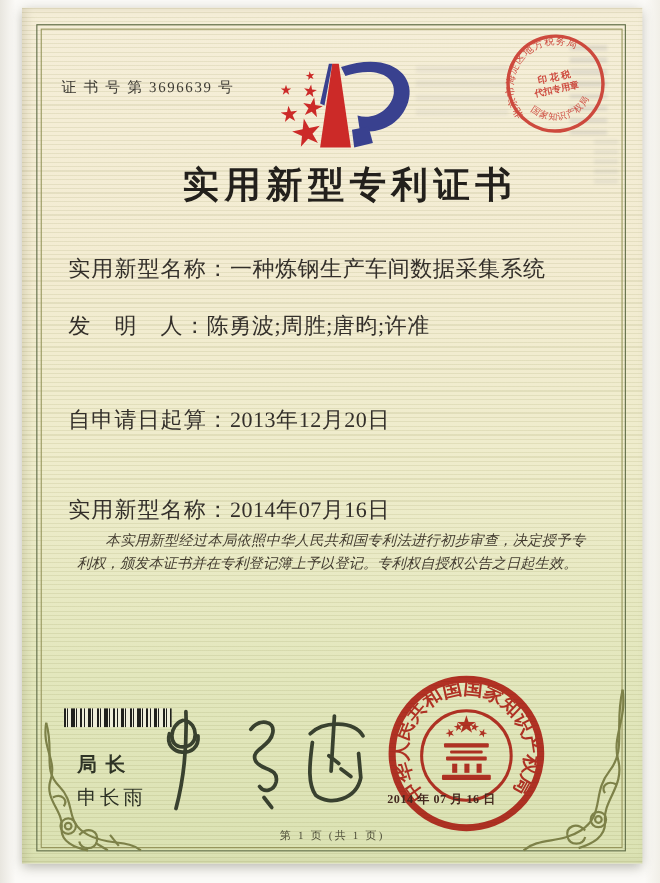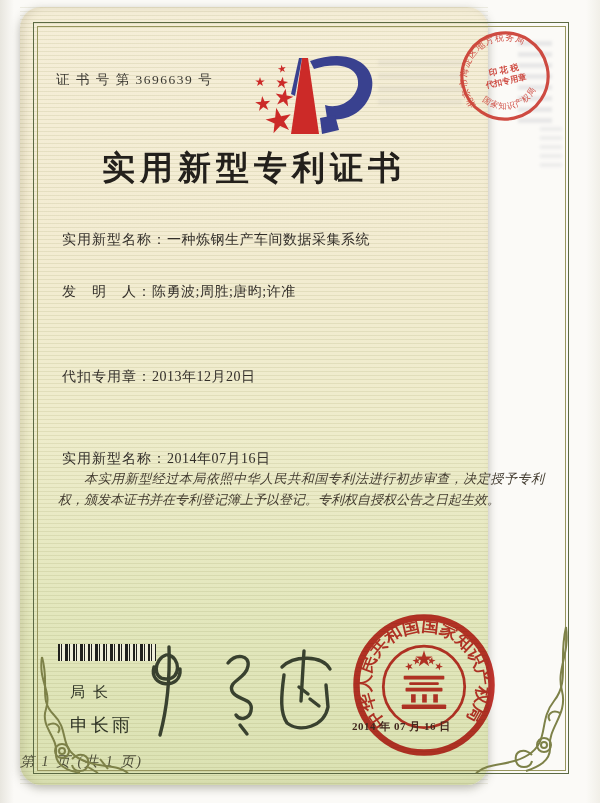--- a/index.html
+++ b/index.html
@@ -3,53 +3,52 @@
 <meta charset="utf-8">
 <style>
   html,body{margin:0;padding:0;}
   body{
     width:600px;height:803px;position:relative;overflow:hidden;
     background:#fbfaf7;
     font-family:"Liberation Serif","DejaVu Serif",serif;
   }
   .photo-edge{position:absolute;inset:0;background:linear-gradient(90deg,#e8e6df 0,#fbfaf7 14px,#fbfaf7 586px,#f1efe8 600px);}
   .page{
-    position:absolute;left:20px;top:7px;width:468px;height:778px;
+    position:absolute;left:20px;top:7px;width:564px;height:778px;
     background:linear-gradient(180deg,#f5eed8 0%,#f3ecd2 30%,#eeeccb 55%,#e3e7bd 78%,#dbe2b3 100%);
     box-shadow:0 3px 10px rgba(60,60,40,.35), inset 4px 0 8px rgba(120,110,80,.18);
-    border-radius:21px;
   }
   
   .guilloche{position:absolute;inset:0;pointer-events:none;
     background:repeating-linear-gradient(180deg,rgba(150,150,95,.14) 0 1px,rgba(0,0,0,0) 1px 4px);
     mix-blend-mode:multiply;}
   .frame{position:absolute;left:13px;top:15px;width:534px;height:750px;border:1.6px solid #5c6a44;}
   .frame-inner{position:absolute;inset:2.5px;border:1px solid #97965d;}
   .cert-no{position:absolute;left:36px;top:64px;font-size:13.5px;color:#3c3a33;letter-spacing:1.5px;}
   .logo{position:absolute;left:212px;top:30px;width:160px;height:112px;}
   .tax-stamp{position:absolute;left:438px;top:22px;width:94px;height:94px;transform:rotate(-12deg);opacity:.88;}
   .title{position:absolute;left:0;top:139px;width:100%;text-align:center;
-    font-size:33px;font-weight:700;color:#23201c;letter-spacing:5px;}
-  .field-row{position:absolute;left:42px;width:480px;font-size:14px;color:#332f2a;white-space:nowrap;}
+    font-size:33px;font-weight:700;color:#23201c;letter-spacing:5px;padding-left:16px;}
+  .field-row{position:absolute;left:42px;width:480px;font-size:20px;color:#332f2a;white-space:nowrap;}
   .field-row .lbl{letter-spacing:1px;}
   .field-row .val{letter-spacing:.5px;}
   .row0{top:224px}.row1{top:276px}.row2{top:320px}.row3{top:361px}.row4{top:402px}.row5{top:443px}
   .body-text{position:absolute;left:38px;top:461px;width:486px;
     font-size:13px;line-height:21px;color:#433c30;font-style:italic;text-align:justify;}
-  .body-text p{margin:0;text-indent:2em;}
+  .body-text p{margin:12px;text-indent:2em;}
   .barcode{position:absolute;left:38px;top:637px;width:98px;height:17px;
     background:repeating-linear-gradient(90deg,#20201d 0 2px,#efeeda 2px 3px,#20201d 3px 4px,#efeeda 4px 7px,#20201d 7px 10px,#efeeda 10px 11px,#20201d 11px 12px,#efeeda 12px 15px);}
-  .officer-title{position:absolute;left:50px;top:676px;font-size:15px;color:#2f3426;letter-spacing:8px;}
+  .officer-title{position:absolute;left:50px;top:676px;font-size:18px;color:#2f3426;letter-spacing:8px;font-weight:bold;}
   .officer-name{position:absolute;left:50px;top:706px;font-size:18px;color:#2f3426;letter-spacing:3px;}
   .signature{position:absolute;left:112px;top:636px;width:215px;height:102px;}
   .big-seal{position:absolute;left:330px;top:604px;width:148px;height:148px;opacity:.92;mix-blend-mode:multiply;}
   .seal-date{position:absolute;left:332px;top:712px;width:130px;font-size:11px;font-weight:700;
     color:#43291f;letter-spacing:.5px;text-align:left;}
-  .footer{position:absolute;left:0;top:746px;width:100%;text-align:left;
-    font-size:14px;color:#4d4d38;letter-spacing:2px;font-style:italic;}
+  .footer{position:absolute;left:0;top:746px;width:100%;text-align:center;
+    font-size:10px;color:#4d4d38;letter-spacing:2px;}
   .flourish-bl{position:absolute;left:8px;top:648px;width:104px;height:122px;}
   .flourish-br{position:absolute;left:452px;top:618px;width:104px;height:152px;transform:scaleX(-1);}
   .bleed{position:absolute;pointer-events:none;filter:blur(1.6px);opacity:.5;}
   .bleed-a{left:498px;top:30px;width:34px;height:86px;
     background:repeating-linear-gradient(0deg,rgba(110,115,135,.28) 0 5px,rgba(0,0,0,0) 5px 11px);}
   .bleed-b{left:358px;top:52px;width:84px;height:46px;
     background:repeating-linear-gradient(0deg,rgba(120,120,140,.16) 0 6px,rgba(0,0,0,0) 6px 13px);}
   .bleed-c{left:520px;top:120px;width:22px;height:40px;
     background:repeating-linear-gradient(0deg,rgba(110,115,135,.2) 0 4px,rgba(0,0,0,0) 4px 9px);}
   svg text{font-family:"Liberation Serif","DejaVu Serif",serif;}
@@ -109,21 +108,21 @@
 
   <div class="title">实用新型专利证书</div>
 
   <div class="field-row row0">
     <span class="lbl">实用新型名称：</span><span class="val">一种炼钢生产车间数据采集系统</span>
   </div>
   <div class="field-row row1">
     <span class="lbl">发　明　人：</span><span class="val">陈勇波;周胜;唐昀;许准</span>
   </div>
   <div class="field-row row3">
-    <span class="lbl">代扣专用章：</span><span class="val">2013年12月20日</span>
+    <span class="lbl">自申请日起算：</span><span class="val">2013年12月20日</span>
   </div>
   <div class="field-row row5">
     <span class="lbl">实用新型名称：</span><span class="val">2014年07月16日</span>
   </div>
 
   <div class="body-text">
     <p>本实用新型经过本局依照中华人民共和国专利法进行初步审查，决定授予专利权，颁发本证书并在专利登记簿上予以登记。专利权自授权公告之日起生效。</p>
   </div>
 
   <div class="barcode"></div>

